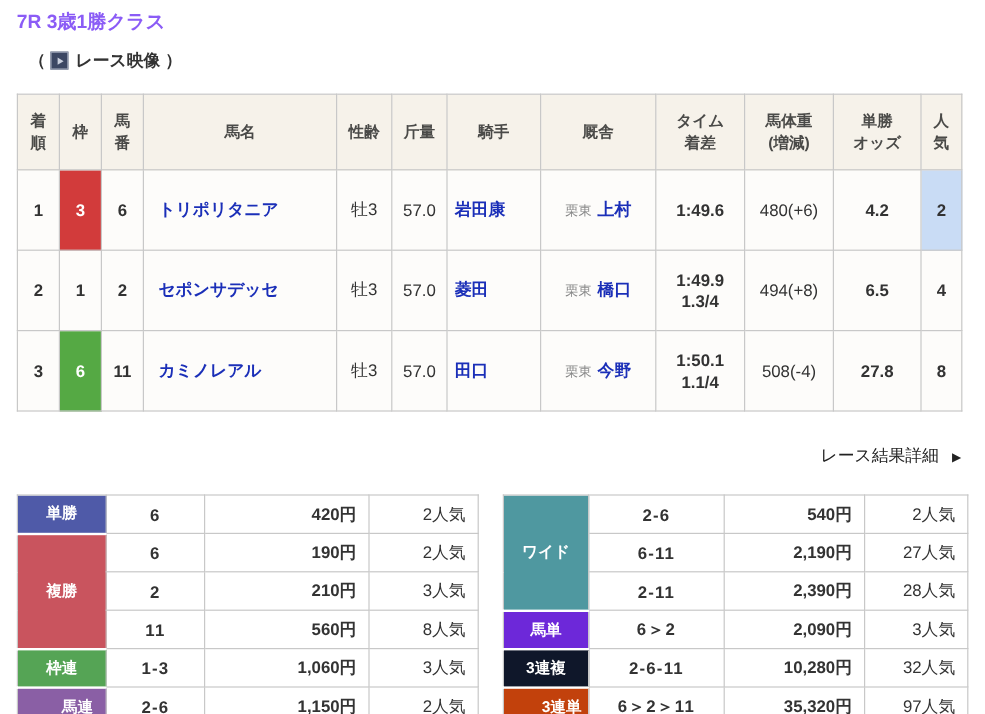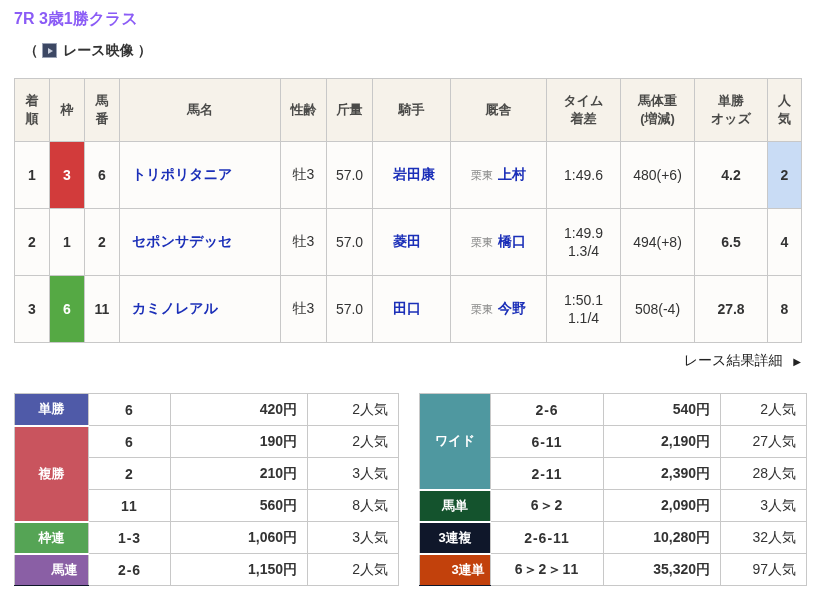--- a/index.html
+++ b/index.html
@@ -78,31 +78,31 @@
     text-align: center;
     vertical-align: middle;
     font-size: 14px;
     color: #333333;
   }
   .rt .b { font-weight: bold; }
   .rt td.frame-red   { background: #d23b3b; color: #fff; font-weight: bold; }
   .rt td.frame-green { background: #55a944; color: #fff; font-weight: bold; }
   .rt td.frame-white { background: #fdfcfa; color: #333; font-weight: bold; }
   .rt td.name-cell   { text-align: left; padding-left: 12px; }
-  .rt td.jockey-cell { text-align: left; padding-left: 20px; }
+  .rt td.jockey-cell { text-align: left; padding-left: 6px; }
   .rt td.pop-hl      { background: #c9dcf5; }
   .link { color: #1b2fb8; font-weight: bold; cursor: pointer; text-decoration: none; }
   .region { font-size: 11px; color: #8a8a8a; margin-right: 5px; font-weight: normal; }
-  .time-line { font-weight: normal; line-height: 1.3; }
+  .time-line { font-weight: bold; line-height: 1.3; }
 
   
   .detail-row {
     width: 787px;
     text-align: right;
-    margin-top: 9px;
+    margin-top: 28px;
     font-size: 14px;
     color: #222222;
     height: 20px;
   }
   .detail-link { cursor: pointer; }
   .detail-arrow { font-size: 10px; margin-left: 7px; color: #222222; }
 
   
   .payouts {
     margin-top: 21px;
@@ -132,21 +132,21 @@
     font-size: 13px;
     padding: 0 2px;
   }
   .pt tr:first-child td.pt-label { border-top: 1px solid #c8c8c8; }
   .pt td.pt-label-last { border-bottom: 1px solid #0f172a; padding-left: 28px; }
   .c-tansho     { background: #4f5aa8; }
   .c-fukusho    { background: #c9545e; }
   .c-wakuren    { background: #55a455; }
   .c-umaren     { background: #8a5fa5; }
   .c-wide       { background: #4f98a0; }
-  .c-umatan     { background: #14532d; }
+  .c-umatan     { background: #6d28d9; }
   .c-sanrenpuku { background: #0f172a; }
   .c-sanrentan  { background: #c2410c; }
   .pt-combo { text-align: center; font-weight: bold; letter-spacing: 1px; }
   .pt-pay   { text-align: right; font-weight: bold; margin-left: 16px; }
   .pt-pop   { text-align: right; }
 </style>
 </head>
 <body>
 
 <div class="container">

